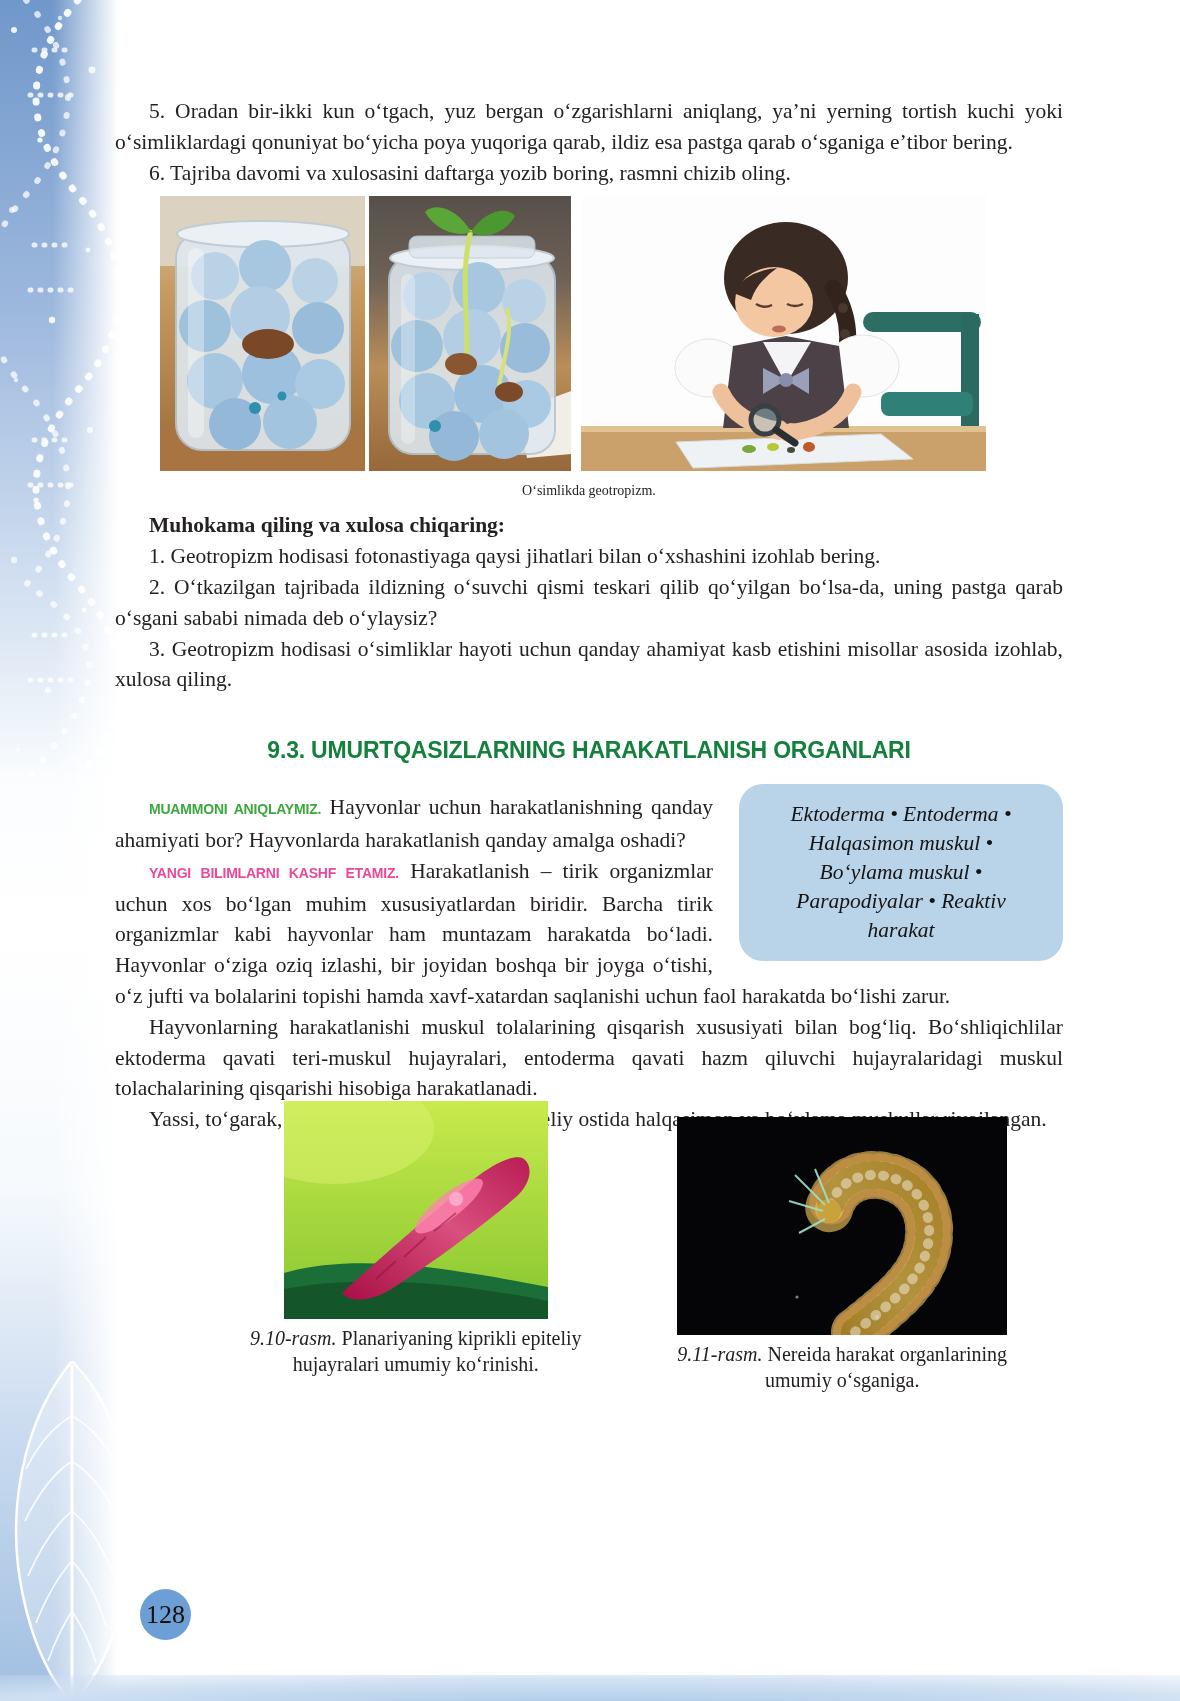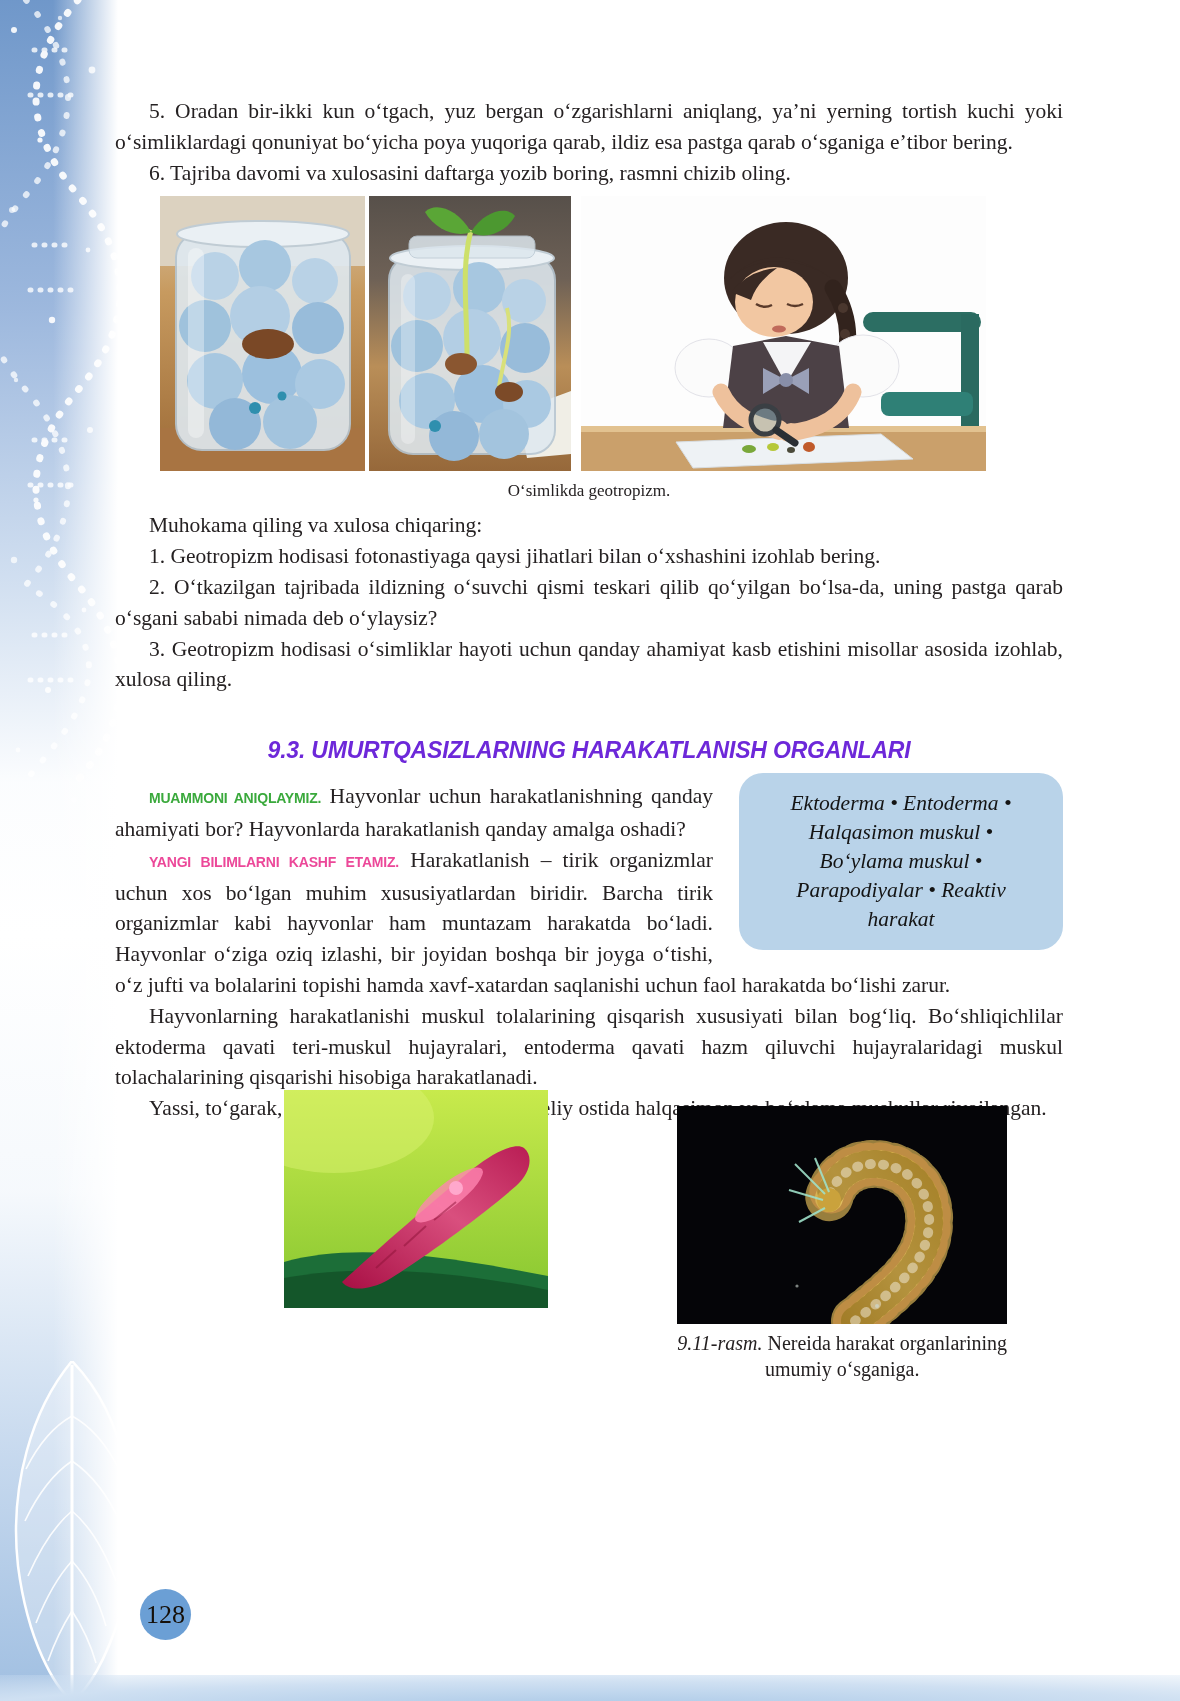--- a/index.html
+++ b/index.html
@@ -26,25 +26,25 @@
   .leaf-svg { position:absolute; left:0; bottom:0; }
   
   .bottom-wave {
     position:absolute; left:0; right:0; bottom:0; height:26px;
     background:radial-gradient(130% 260% at 50% 130%, #a8c7e6 0%, #cfe0f2 40%, rgba(255,255,255,0) 72%);
   }
   
   .content { position:relative; width:948px; padding:96px 117px 0 115px; }
   p.body { font-size:21.5px; line-height:30.8px; text-align:justify; margin:0; }
   .ind { text-indent:34px; }
-  .bold { font-weight:normal; }
-  .caption-center { text-align:center; font-size:17px; line-height:26px; margin:7px 0 6px; }
+  .bold { font-weight:bold; }
+  .caption-center { text-align:center; font-size:14px; line-height:26px; margin:7px 0 6px; }
   .section-title {
-    font-family:"Liberation Sans", sans-serif; font-weight:bold; color:#6d28d9;
-    font-size:23px; letter-spacing:-0.2px; text-align:center; margin:42px 0 17px;font-style:italic;
+    font-family:"Liberation Sans", sans-serif; font-weight:bold; color:#15803d;
+    font-size:23px; letter-spacing:-0.2px; text-align:center; margin:42px 0 28px;
   }
   .lead { font-family:"Liberation Sans", sans-serif; font-weight:bold; letter-spacing:-0.2px; font-size:14px; }
   .lead.green { color:#3aa93c; }
   .lead.cyan  { color:#ec4899; }
   .keyword-box {
     float:right; width:260px; background:#b9d3e9; border-radius:24px;
     padding:16px 32px; margin:-8px 0 12px 26px;
     font-style:italic; font-size:21.5px; line-height:29px; text-align:center; color:#141414;
   }
   
@@ -269,20 +269,21 @@
           </defs>
           <rect width="264" height="218" fill="url(#pgbg)"></rect>
           <ellipse cx="50" cy="28" rx="100" ry="55" fill="#daf270" opacity="0.5"></ellipse>
           <path d="M0,172 C70,152 160,166 264,186 L264,218 L0,218 Z" fill="#1c6e38"></path>
           <path d="M0,188 C85,172 185,184 264,200 L264,218 L0,218 Z" fill="#135228" opacity="0.85"></path>
           <path d="M58,192 C95,158 150,110 190,78 C210,62 232,52 240,58 C250,66 246,84 232,96 C200,124 140,168 104,190 C86,200 66,202 58,192 Z" fill="url(#pg)"></path>
           <ellipse cx="165" cy="105" rx="42" ry="12" transform="rotate(-38 165 105)" fill="rgba(255,132,176,0.8)"></ellipse>
           <circle cx="172" cy="98" r="7" fill="#ffa8cc"></circle>
           <path d="M92,178 L112,160 M120,156 L142,136 M150,130 L172,112" stroke="#8e1238" stroke-width="2" opacity="0.5"></path>
         </svg>
+        <figcaption class="figcap"><em>9.10-rasm.</em> <span>Planariyaning kiprikli epiteliy hujayralari umumiy koʻrinishi.</span></figcaption>
       </figure>
       <figure class="figbox fig2">
         <svg width="330" height="218" viewBox="0 0 330 218">
           <defs>
             <linearGradient id="gold" x1="0" y1="1" x2="1" y2="0">
               <stop offset="0" stop-color="#b88e2e"></stop>
                 <stop offset="0.5" stop-color="#e6c466"></stop>
                 <stop offset="1" stop-color="#caa23c"></stop>
             </linearGradient>
           </defs>

